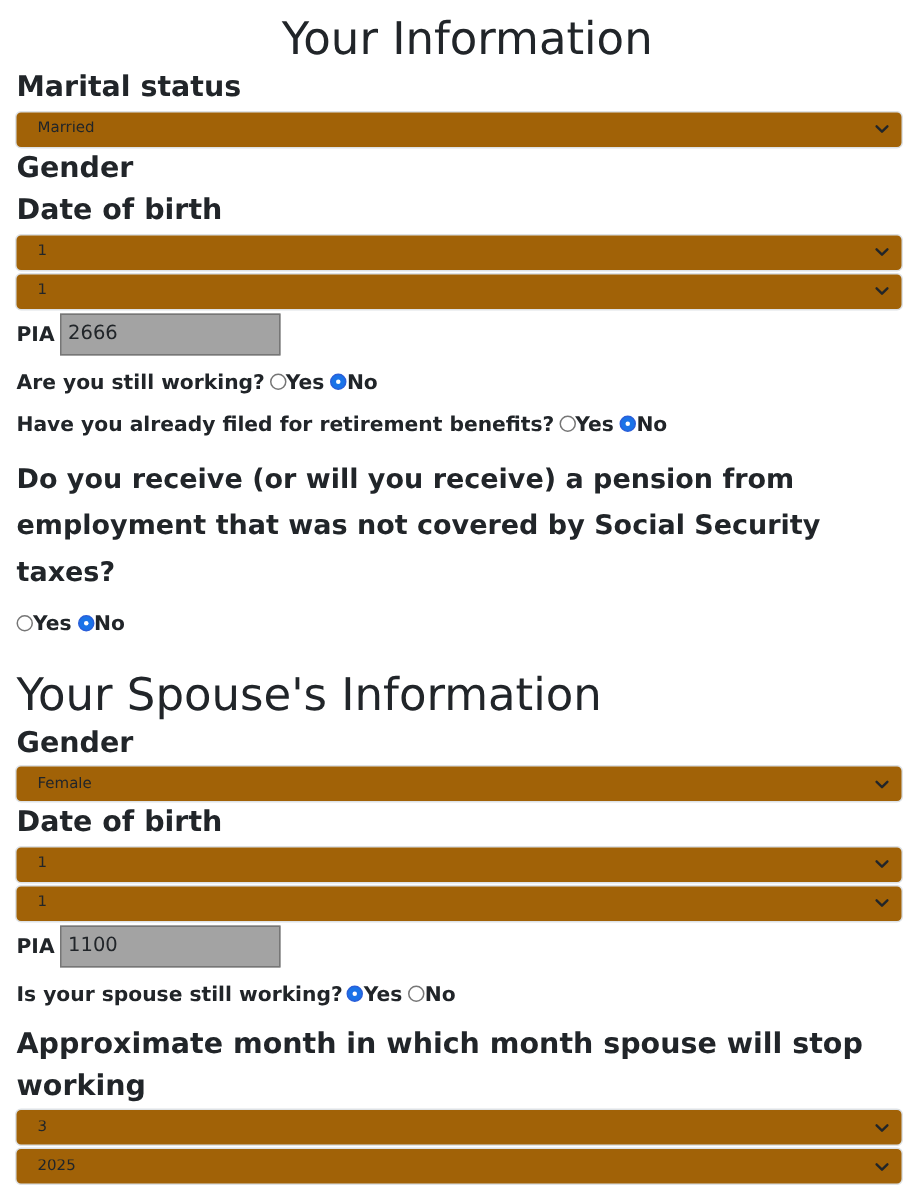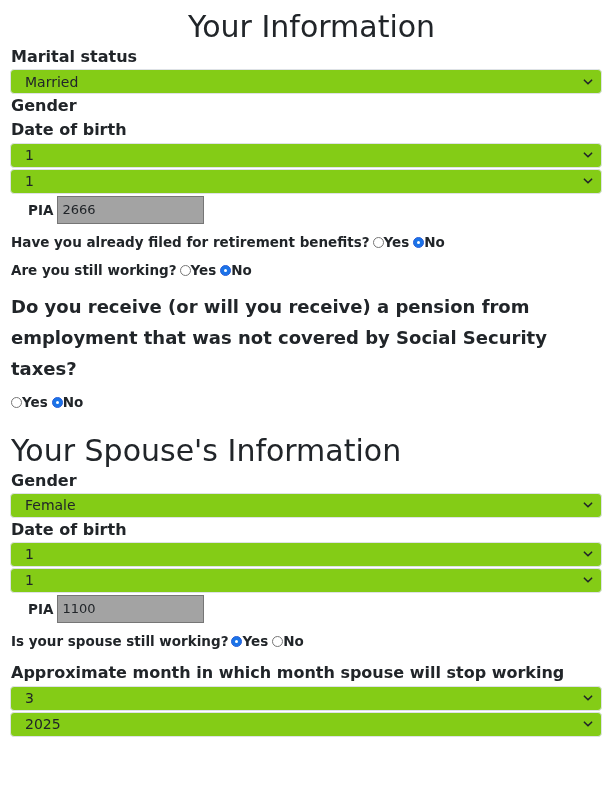--- a/index.html
+++ b/index.html
@@ -32,21 +32,21 @@
     margin: 0;
     padding: 0 0 0 11px;
     letter-spacing: 0px;
   }
   #title-your-information { padding-top: 9px; text-align: center; }
   #title-spouse-information { padding-top: 22px; }
 
   
   .field-label {
     font-weight: bold;
-    font-size: 16px;
+    font-size: 19px;
     line-height: 1.45;
     color: #212529;
     padding: 0 0 1px 11px;
     margin: 0;
   }
 
   
   .select-wrap {
     position: relative;
     margin: 0 10px 0 10px;
@@ -55,23 +55,23 @@
   select.form-select {
     -webkit-appearance: none;
     -moz-appearance: none;
     appearance: none;
     display: block;
     width: 100%;
     height: 25px;
     line-height: 1;
     padding: 2px 24px 2px 14px;
     font-family: "DejaVu Sans", "Liberation Sans", sans-serif;
-    font-size: 14px;
-    color: #212529;
-    background-color: #84cc16;
+    font-size: 10px;
+    color: #212529;
+    background-color: #a16207;
     border: 1px solid #dee2e6;
     border-radius: 4px;
     outline: none;
   }
   .chev {
     position: absolute;
     right: 9px;
     top: 50%;
     transform: translateY(-50%);
     width: 10px;
@@ -81,21 +81,21 @@
   }
   .chev svg { display: block; }
 
   
   .select-stack .select-wrap + .select-wrap { margin-top: 1px; }
 
   
   .pia-row {
     display: flex;
     align-items: center;
-    padding-left: 28px;
+    padding-left: 11px;
     margin-top: 2px;
   }
   .pia-label {
     font-weight: bold;
     font-size: 13.5px;
     color: #212529;
     margin-right: 4px;
   }
   input.pia-input {
     width: 147px;
@@ -219,25 +219,25 @@
       </span>
     </div>
   </div>
 
   <div class="pia-row">
     <span class="pia-label">PIA</span>
     <input class="pia-input" type="text" value="2666" style="">
   </div>
 
   <div class="question-row">
+    <span class="q-text">Are you still working?</span><span class="radio-group"><input type="radio" name="self-working" style=""><span class="radio-label">Yes</span><input type="radio" name="self-working" checked="" style=""><span class="radio-label">No</span></span>
+  </div>
+
+  <div class="question-row">
     <span class="q-text">Have you already filed for retirement benefits?</span><span class="radio-group"><input type="radio" name="self-filed" style=""><span class="radio-label">Yes</span><input type="radio" name="self-filed" checked="" style=""><span class="radio-label">No</span></span>
-  </div>
-
-  <div class="question-row">
-    <span class="q-text">Are you still working?</span><span class="radio-group"><input type="radio" name="self-working" style=""><span class="radio-label">Yes</span><input type="radio" name="self-working" checked="" style=""><span class="radio-label">No</span></span>
   </div>
 
   <div class="question-block">Do you receive (or will you receive) a pension from employment that was not covered by Social Security taxes?</div>
   <div class="radio-group standalone"><input type="radio" name="self-pension" style=""><span class="radio-label">Yes</span><input type="radio" name="self-pension" checked="" style=""><span class="radio-label">No</span></div>
 
   <h1 class="section-title" id="title-spouse-information">Your Spouse's Information</h1>
 
   <div class="field-label">Gender</div>
   <div class="select-wrap">
     <select class="form-select">

